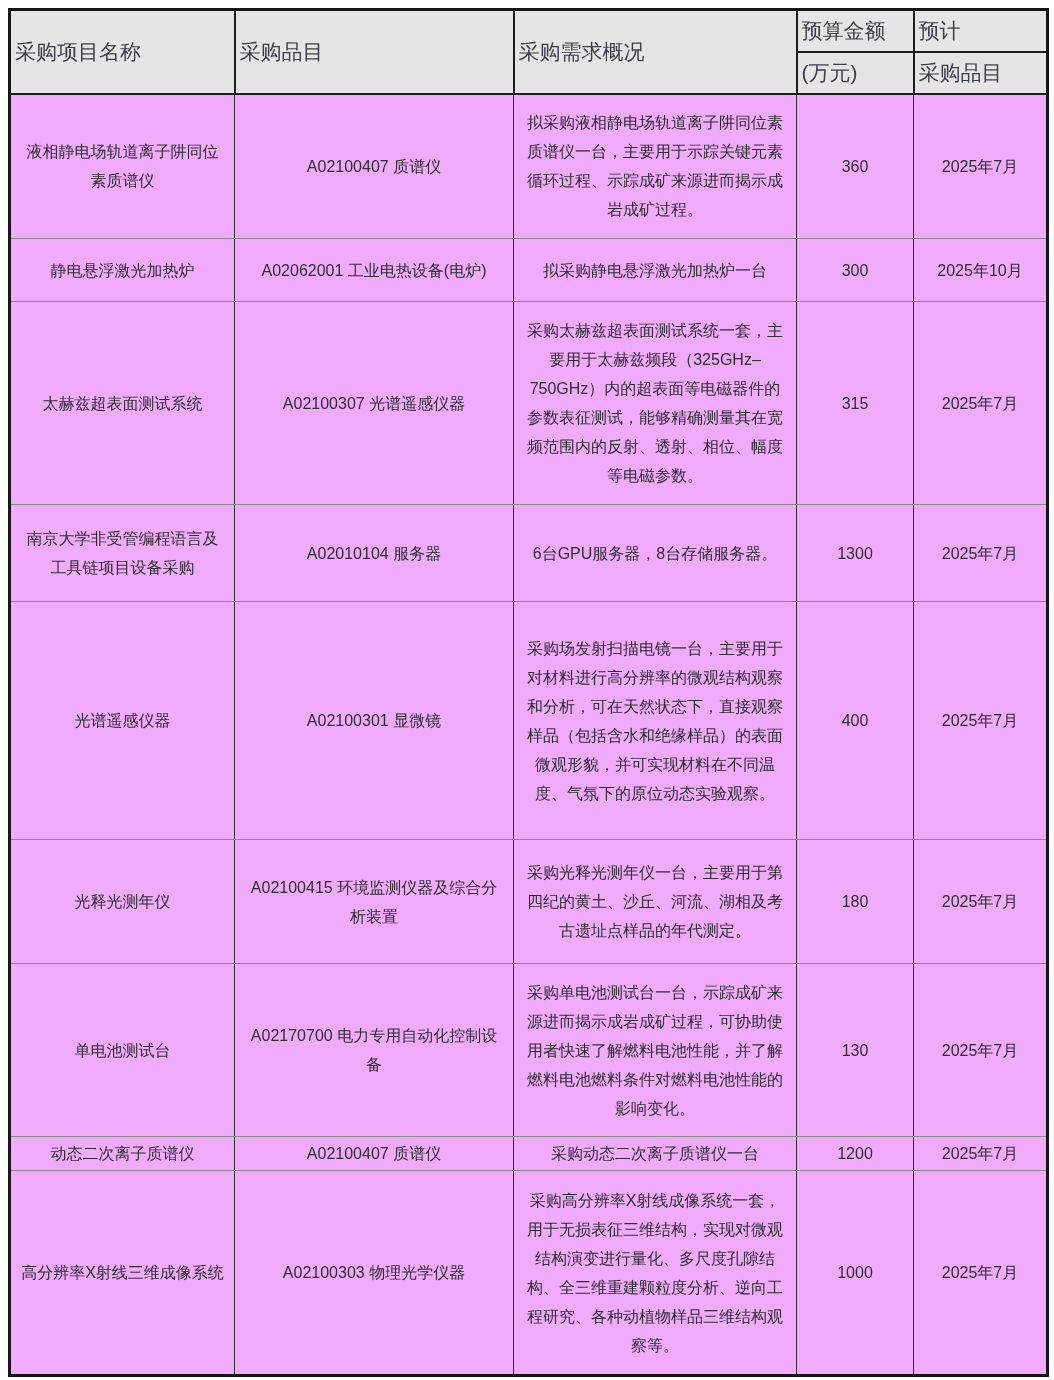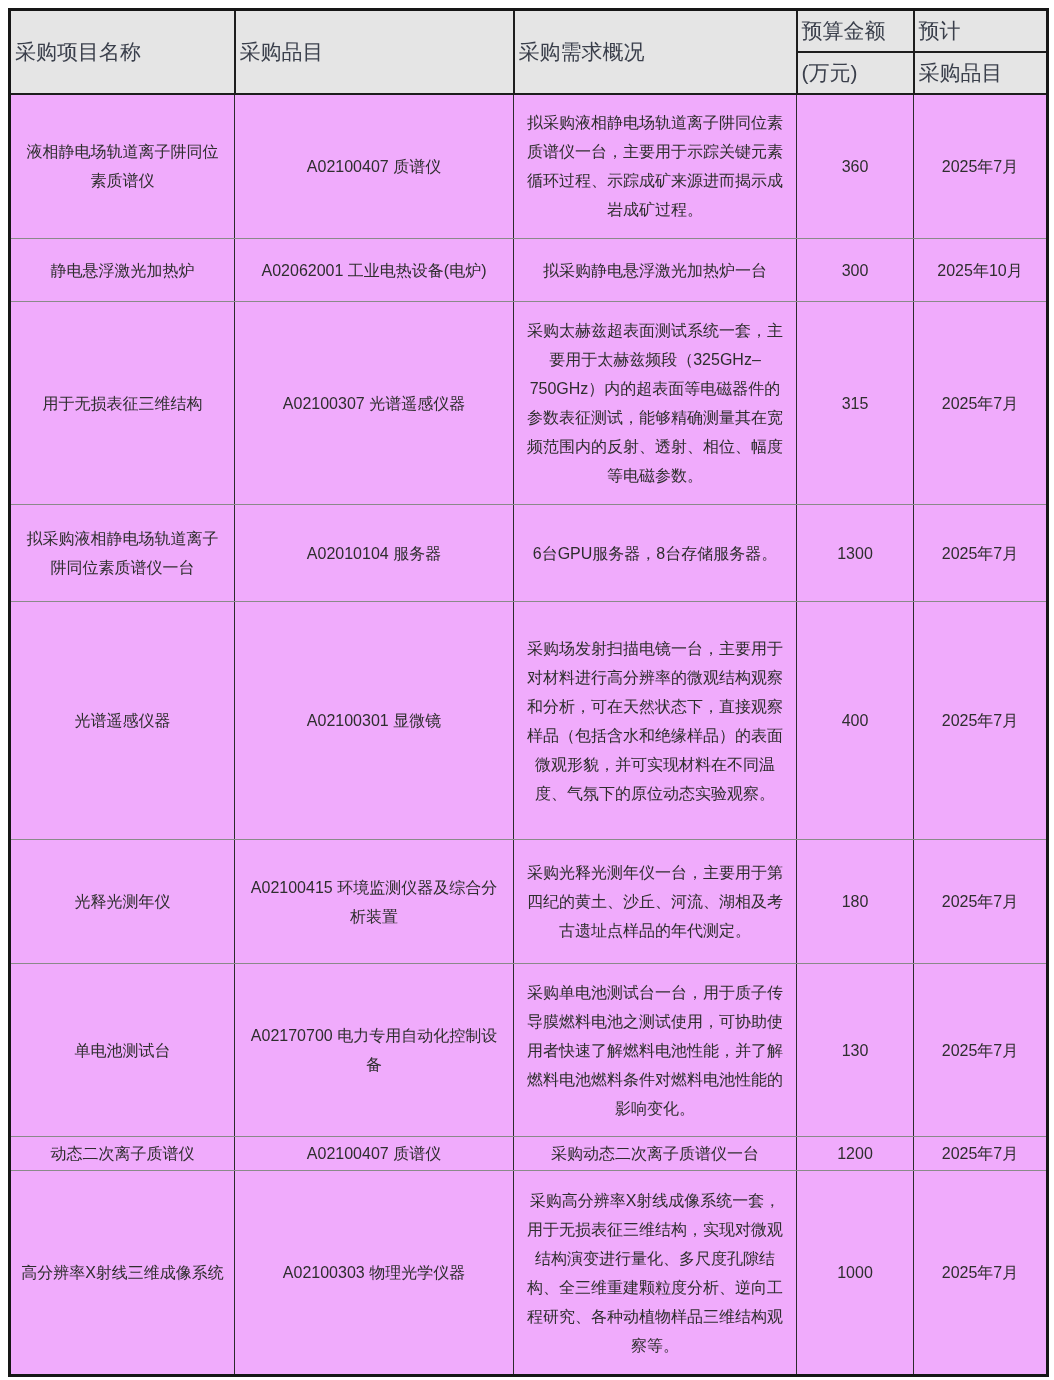--- a/index.html
+++ b/index.html
@@ -94,28 +94,28 @@
         <td class="date-cell">2025年7月</td>
       </tr>
       <tr style="height:63px">
         <td class="name-cell">静电悬浮激光加热炉</td>
         <td class="item-cell">A02062001 工业电热设备(电炉)</td>
         <td class="demand-cell">拟采购静电悬浮激光加热炉一台</td>
         <td class="budget-cell">300</td>
         <td class="date-cell">2025年10月</td>
       </tr>
       <tr style="height:203px">
-        <td class="name-cell">用于无损表征三维结构</td>
+        <td class="name-cell">太赫兹超表面测试系统</td>
         <td class="item-cell">A02100307 光谱遥感仪器</td>
         <td class="demand-cell">采购太赫兹超表面测试系统一套，主要用于太赫兹频段（325GHz–750GHz）内的超表面等电磁器件的参数表征测试，能够精确测量其在宽频范围内的反射、透射、相位、幅度等电磁参数。</td>
         <td class="budget-cell">315</td>
         <td class="date-cell">2025年7月</td>
       </tr>
       <tr style="height:97px">
-        <td class="name-cell">拟采购液相静电场轨道离子阱同位素质谱仪一台</td>
+        <td class="name-cell">南京大学非受管编程语言及工具链项目设备采购</td>
         <td class="item-cell">A02010104 服务器</td>
         <td class="demand-cell">6台GPU服务器，8台存储服务器。</td>
         <td class="budget-cell">1300</td>
         <td class="date-cell">2025年7月</td>
       </tr>
       <tr style="height:238px">
         <td class="name-cell">光谱遥感仪器</td>
         <td class="item-cell">A02100301 显微镜</td>
         <td class="demand-cell">采购场发射扫描电镜一台，主要用于对材料进行高分辨率的微观结构观察和分析，可在天然状态下，直接观察样品（包括含水和绝缘样品）的表面微观形貌，并可实现材料在不同温度、气氛下的原位动态实验观察。</td>
         <td class="budget-cell">400</td>
@@ -124,21 +124,21 @@
       <tr style="height:124px">
         <td class="name-cell">光释光测年仪</td>
         <td class="item-cell">A02100415 环境监测仪器及综合分析装置</td>
         <td class="demand-cell">采购光释光测年仪一台，主要用于第四纪的黄土、沙丘、河流、湖相及考古遗址点样品的年代测定。</td>
         <td class="budget-cell">180</td>
         <td class="date-cell">2025年7月</td>
       </tr>
       <tr style="height:173px">
         <td class="name-cell">单电池测试台</td>
         <td class="item-cell">A02170700 电力专用自动化控制设备</td>
-        <td class="demand-cell">采购单电池测试台一台，用于质子传导膜燃料电池之测试使用，可协助使用者快速了解燃料电池性能，并了解燃料电池燃料条件对燃料电池性能的影响变化。</td>
+        <td class="demand-cell">采购单电池测试台一台，示踪成矿来源进而揭示成岩成矿过程，可协助使用者快速了解燃料电池性能，并了解燃料电池燃料条件对燃料电池性能的影响变化。</td>
         <td class="budget-cell">130</td>
         <td class="date-cell">2025年7月</td>
       </tr>
       <tr style="height:33px">
         <td class="name-cell">动态二次离子质谱仪</td>
         <td class="item-cell">A02100407 质谱仪</td>
         <td class="demand-cell">采购动态二次离子质谱仪一台</td>
         <td class="budget-cell">1200</td>
         <td class="date-cell">2025年7月</td>
       </tr>

